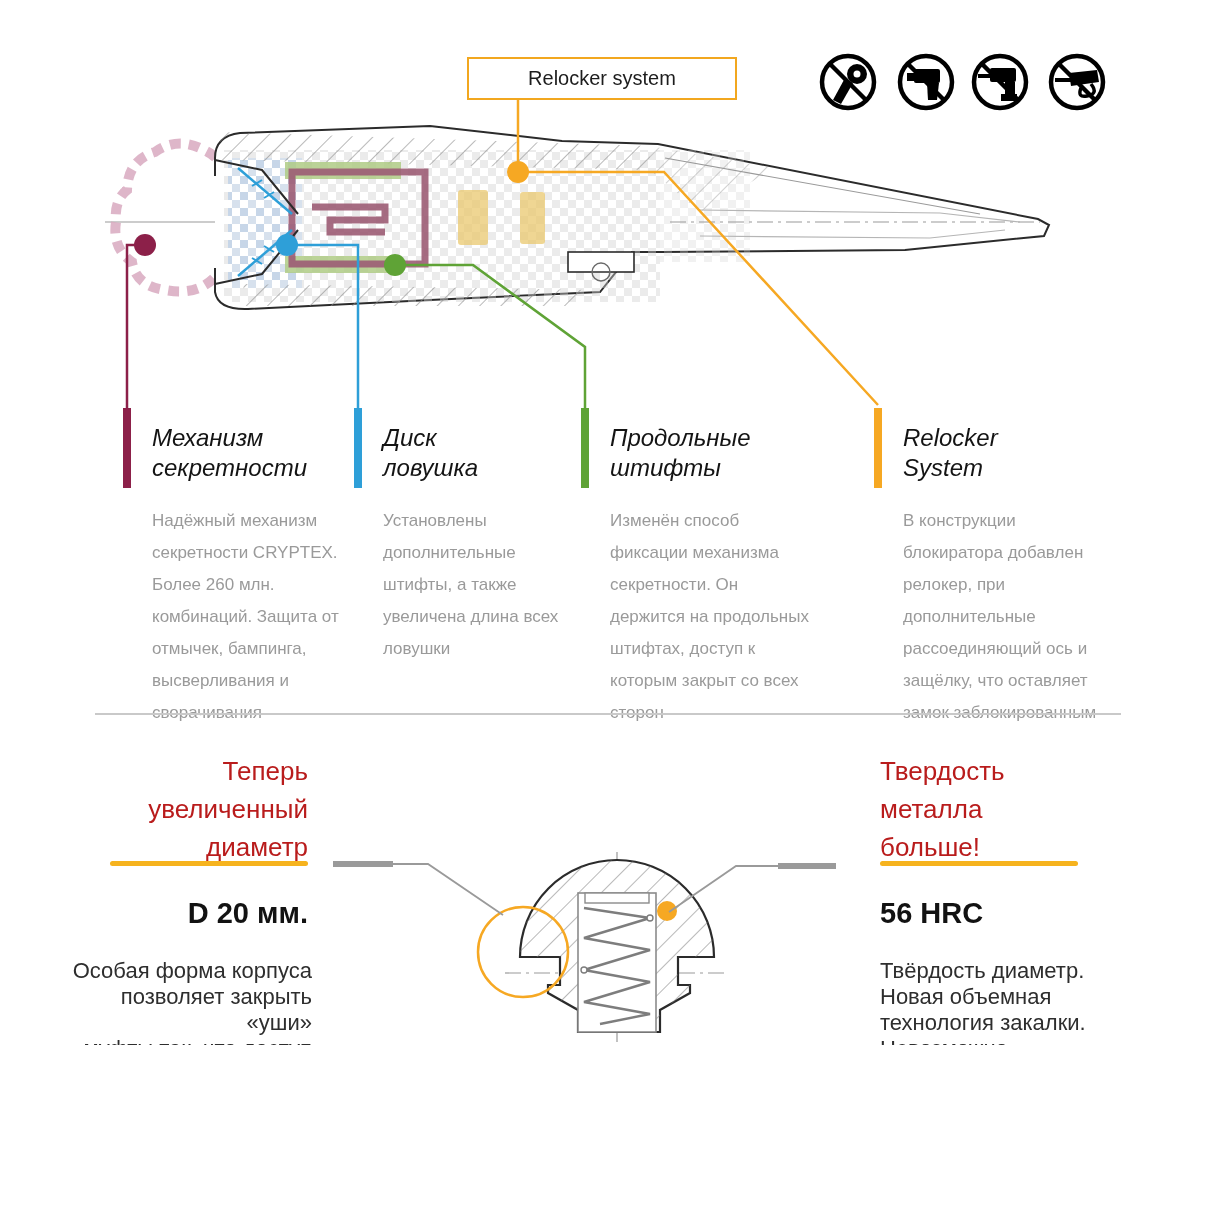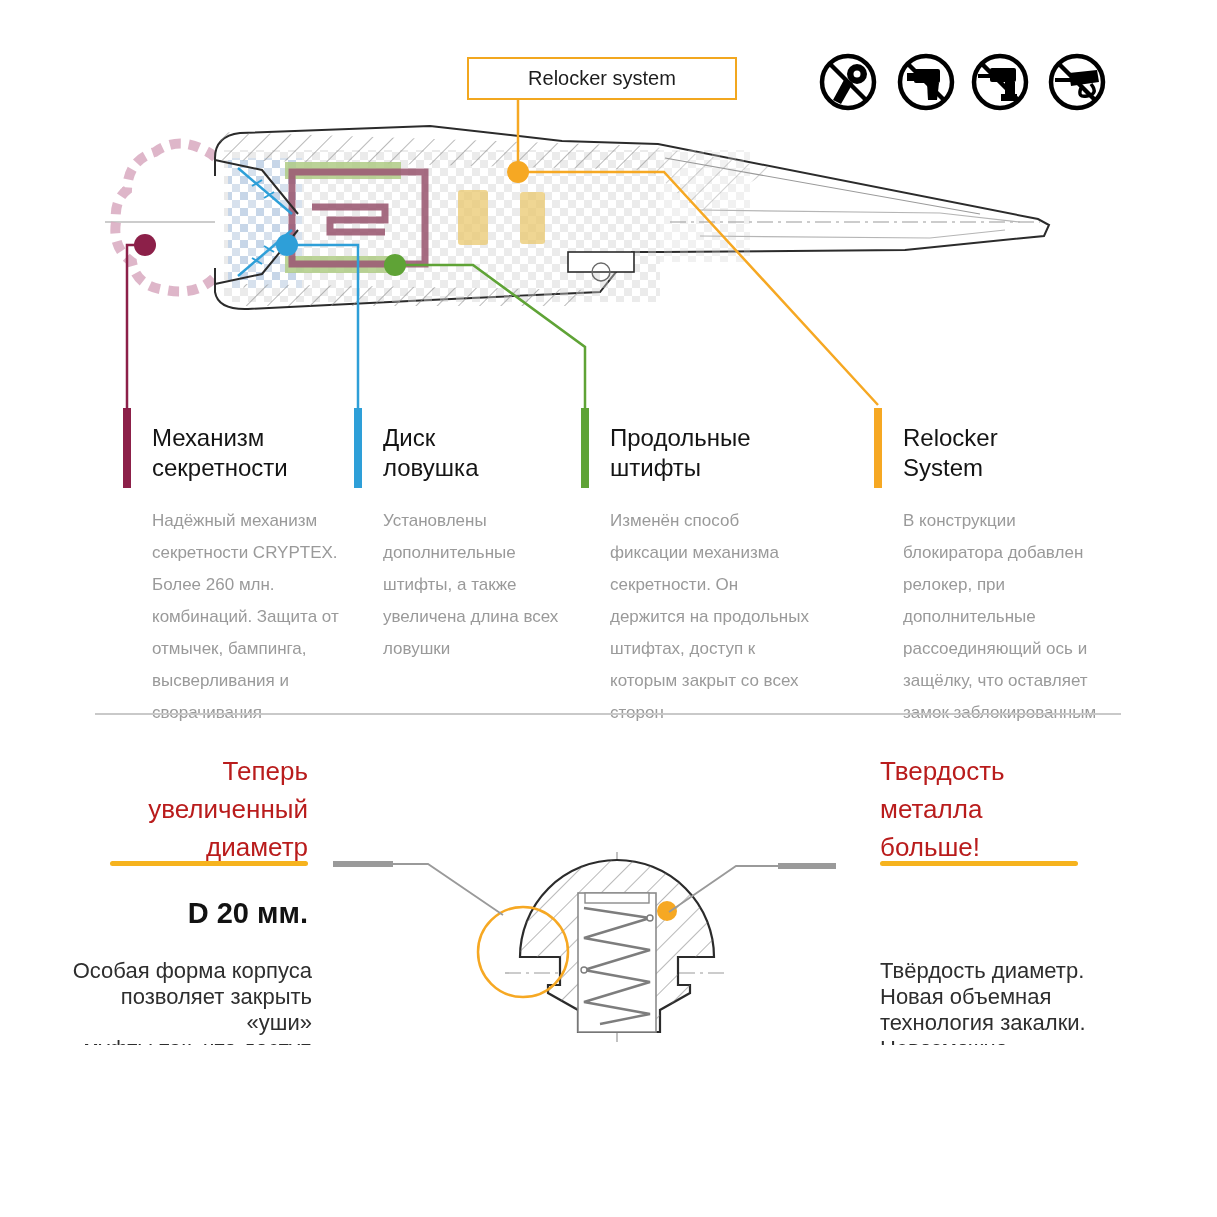--- a/index.html
+++ b/index.html
@@ -11,21 +11,21 @@
   .prl{white-space:pre-line;}
   
   .relocker-box{
     left:467px;top:57px;width:270px;height:43px;
     border:2px solid #F2A71F;display:flex;align-items:center;justify-content:center;
     font-size:20px;color:#1d1d1d;box-sizing:border-box;background:#fff;
   }
   
   .col{position:absolute;top:407px;}
   .col .bar{position:absolute;left:0;top:1px;width:8px;height:80px;}
-  .col .hdr{position:absolute;left:29px;top:16px;font-size:24px;line-height:30px;color:#141414;}
+  .col .hdr{position:absolute;left:29px;top:16px;font-size:24px;line-height:30px;color:#141414;font-style:italic;}
   .col .desc{position:absolute;left:29px;top:98px;width:230px;font-size:17px;line-height:32px;color:#9A9A9A;}
   .c1{background:#8C2049;} .c2{background:#2E9FD8;} .c3{background:#5FA336;} .c4{background:#F6A823;}
   .divider{left:95px;top:713px;width:1026px;height:2px;background:#C9C9C9;}
   
   .bl-head{font-size:26px;line-height:38px;color:#b91c1c;}
   .bl-val{font-size:29px;font-weight:bold;color:#121212;}
   .bl-para{font-size:22px;line-height:26px;color:#2E2E2E;}
   .underline{height:5px;background:#F6B31E;border-radius:2.5px;}
   .tr{text-align:right;}
   svg{display:block;}
@@ -202,20 +202,21 @@
 муфты так, что доступ
 электроинструментом к
 ним невозможен.</div>
 
   <div class="abs" style="left:880px;top:752px;width:240px;">
     <div class="bl-head prl">Твердость
 металла
 больше!</div>
   </div>
   <div class="abs underline" style="left:880px;top:861px;width:198px;"></div>
+  <div class="abs bl-val" style="left:880px;top:897px;width:240px;">56 HRC</div>
   <div class="abs bl-para prl" style="left:880px;top:958px;width:244px;">Твёрдость диаметр.
 Новая объемная
 технология закалки.
 Невозможно высверлить
 или распилить.</div>
 
   <svg class="abs" style="left:330px;top:845px;" width="530" height="220" viewBox="330 845 530 220">
     <defs>
       <pattern id="hatch2" width="16" height="16" patternUnits="userSpaceOnUse" patternTransform="rotate(45)">
         <line x1="0" y1="0" x2="0" y2="16" stroke="#777" stroke-width="1.3"></line>

